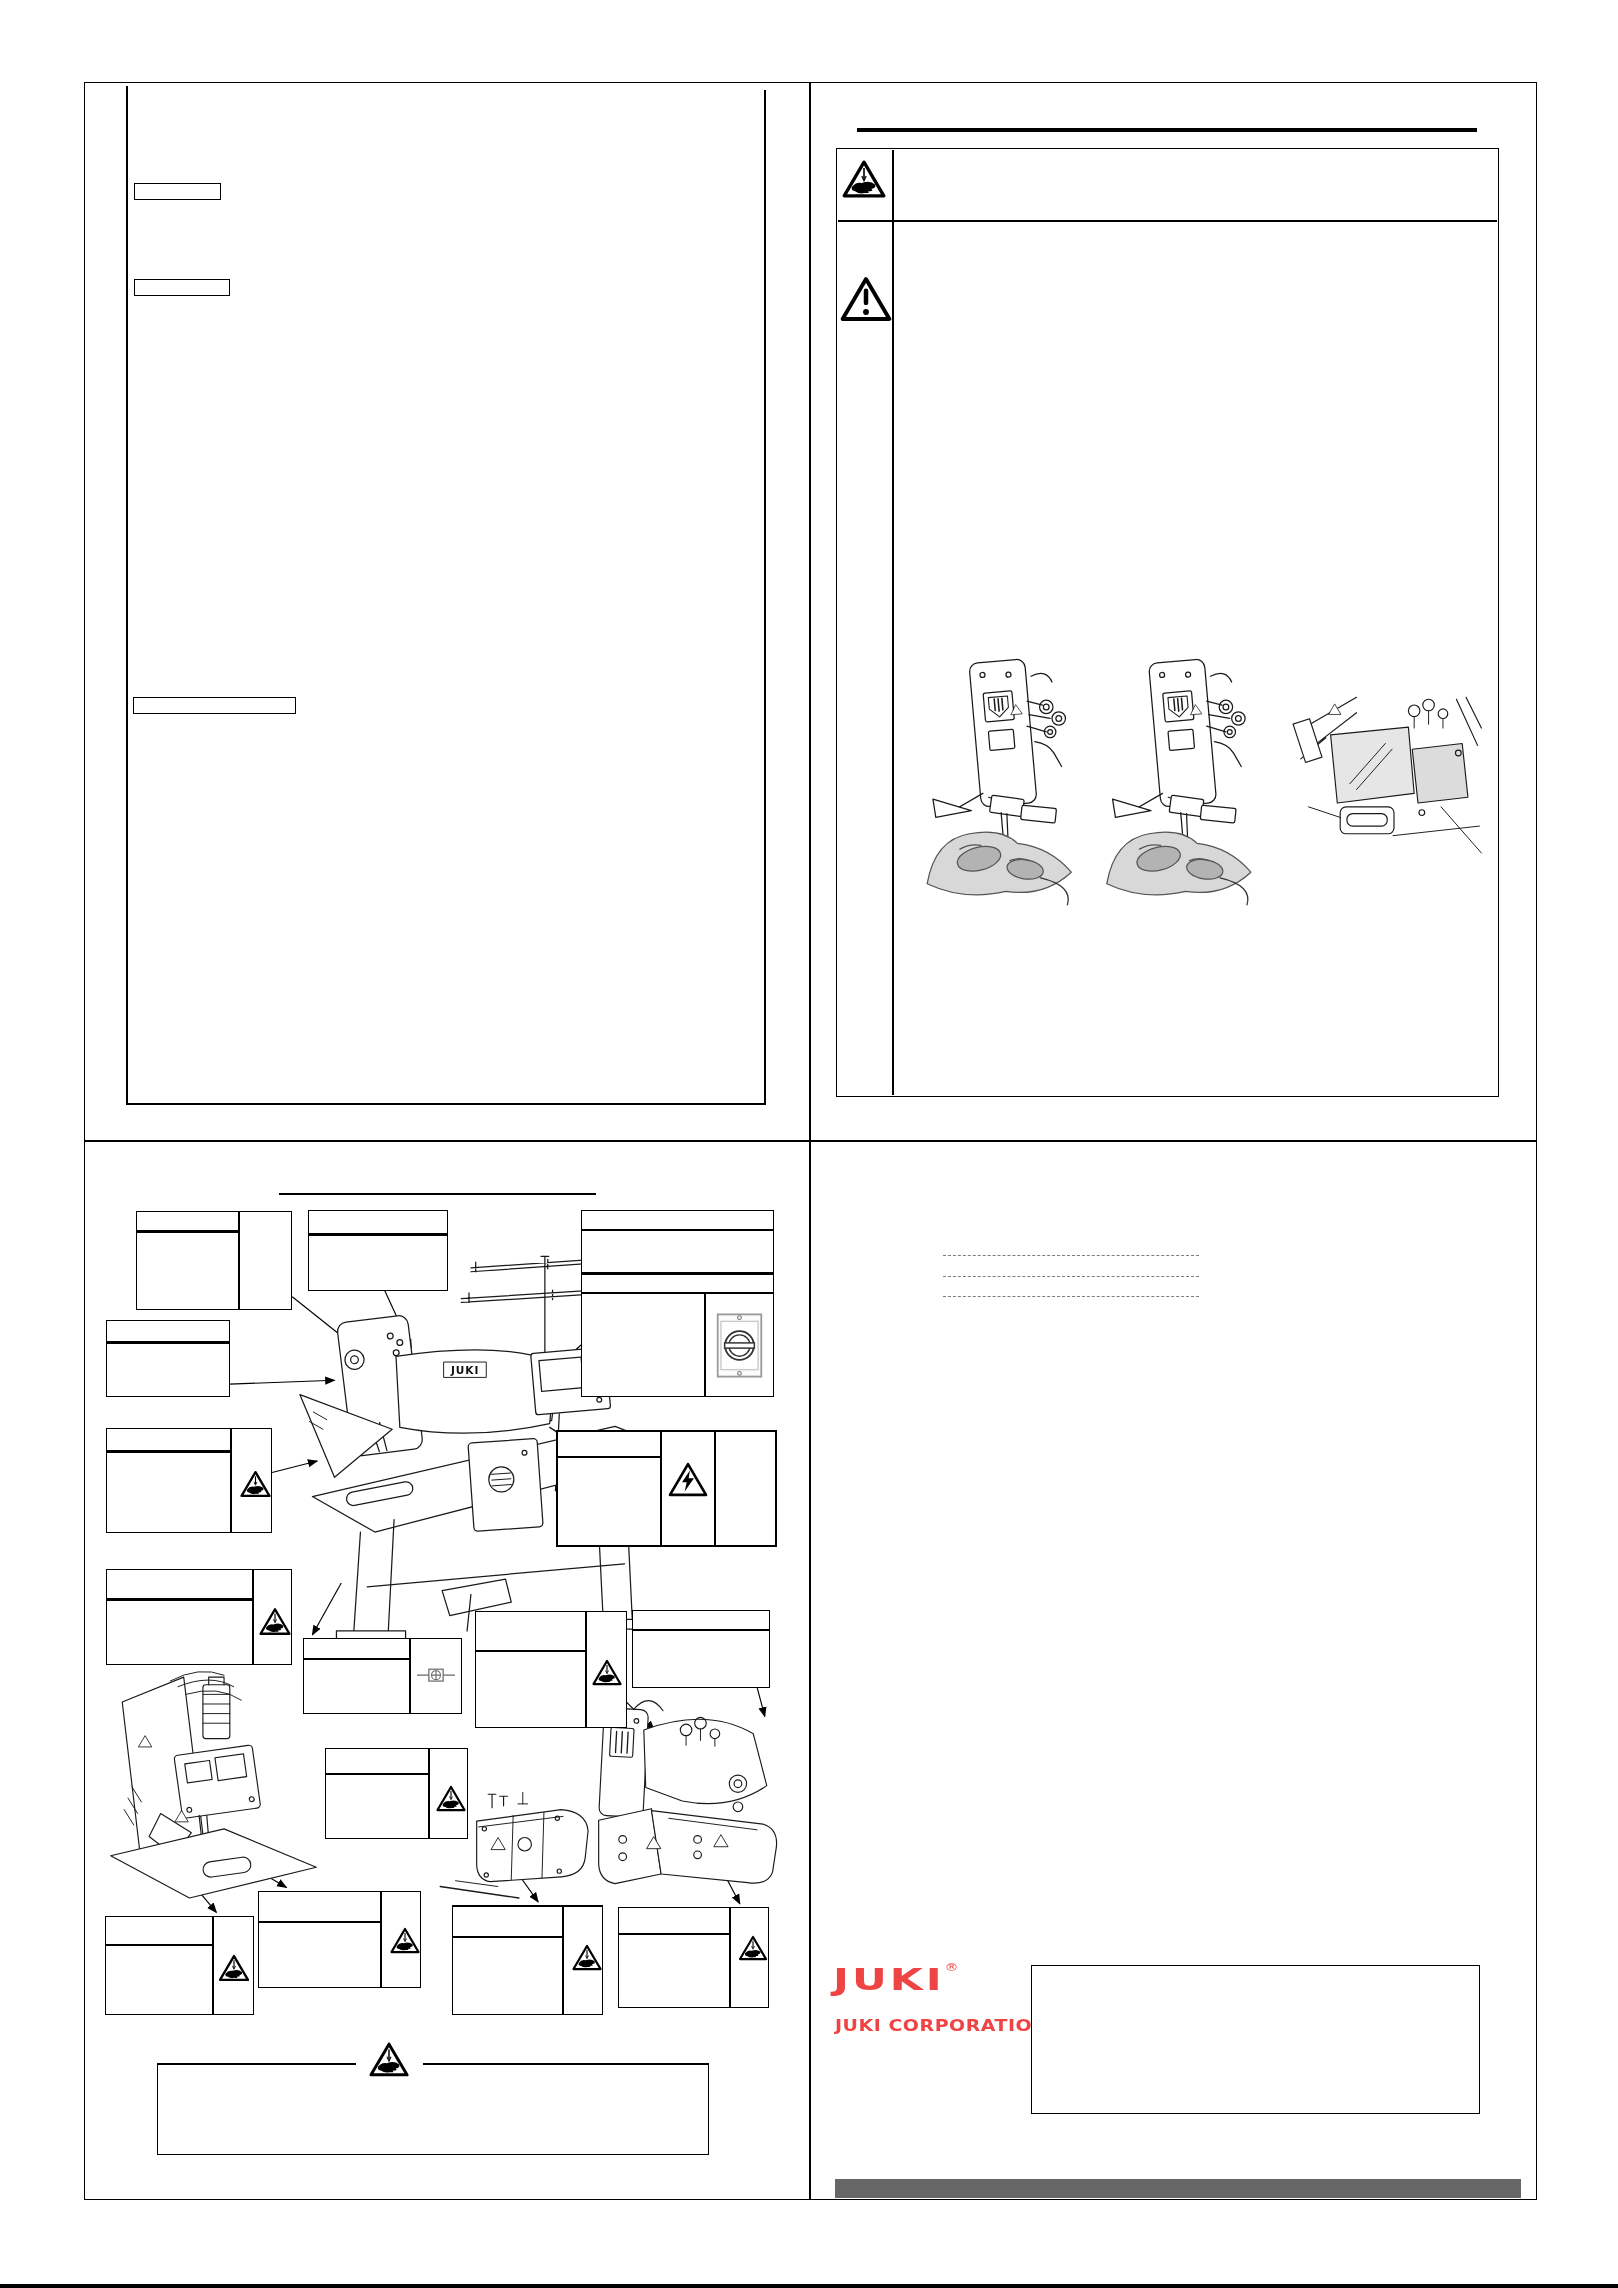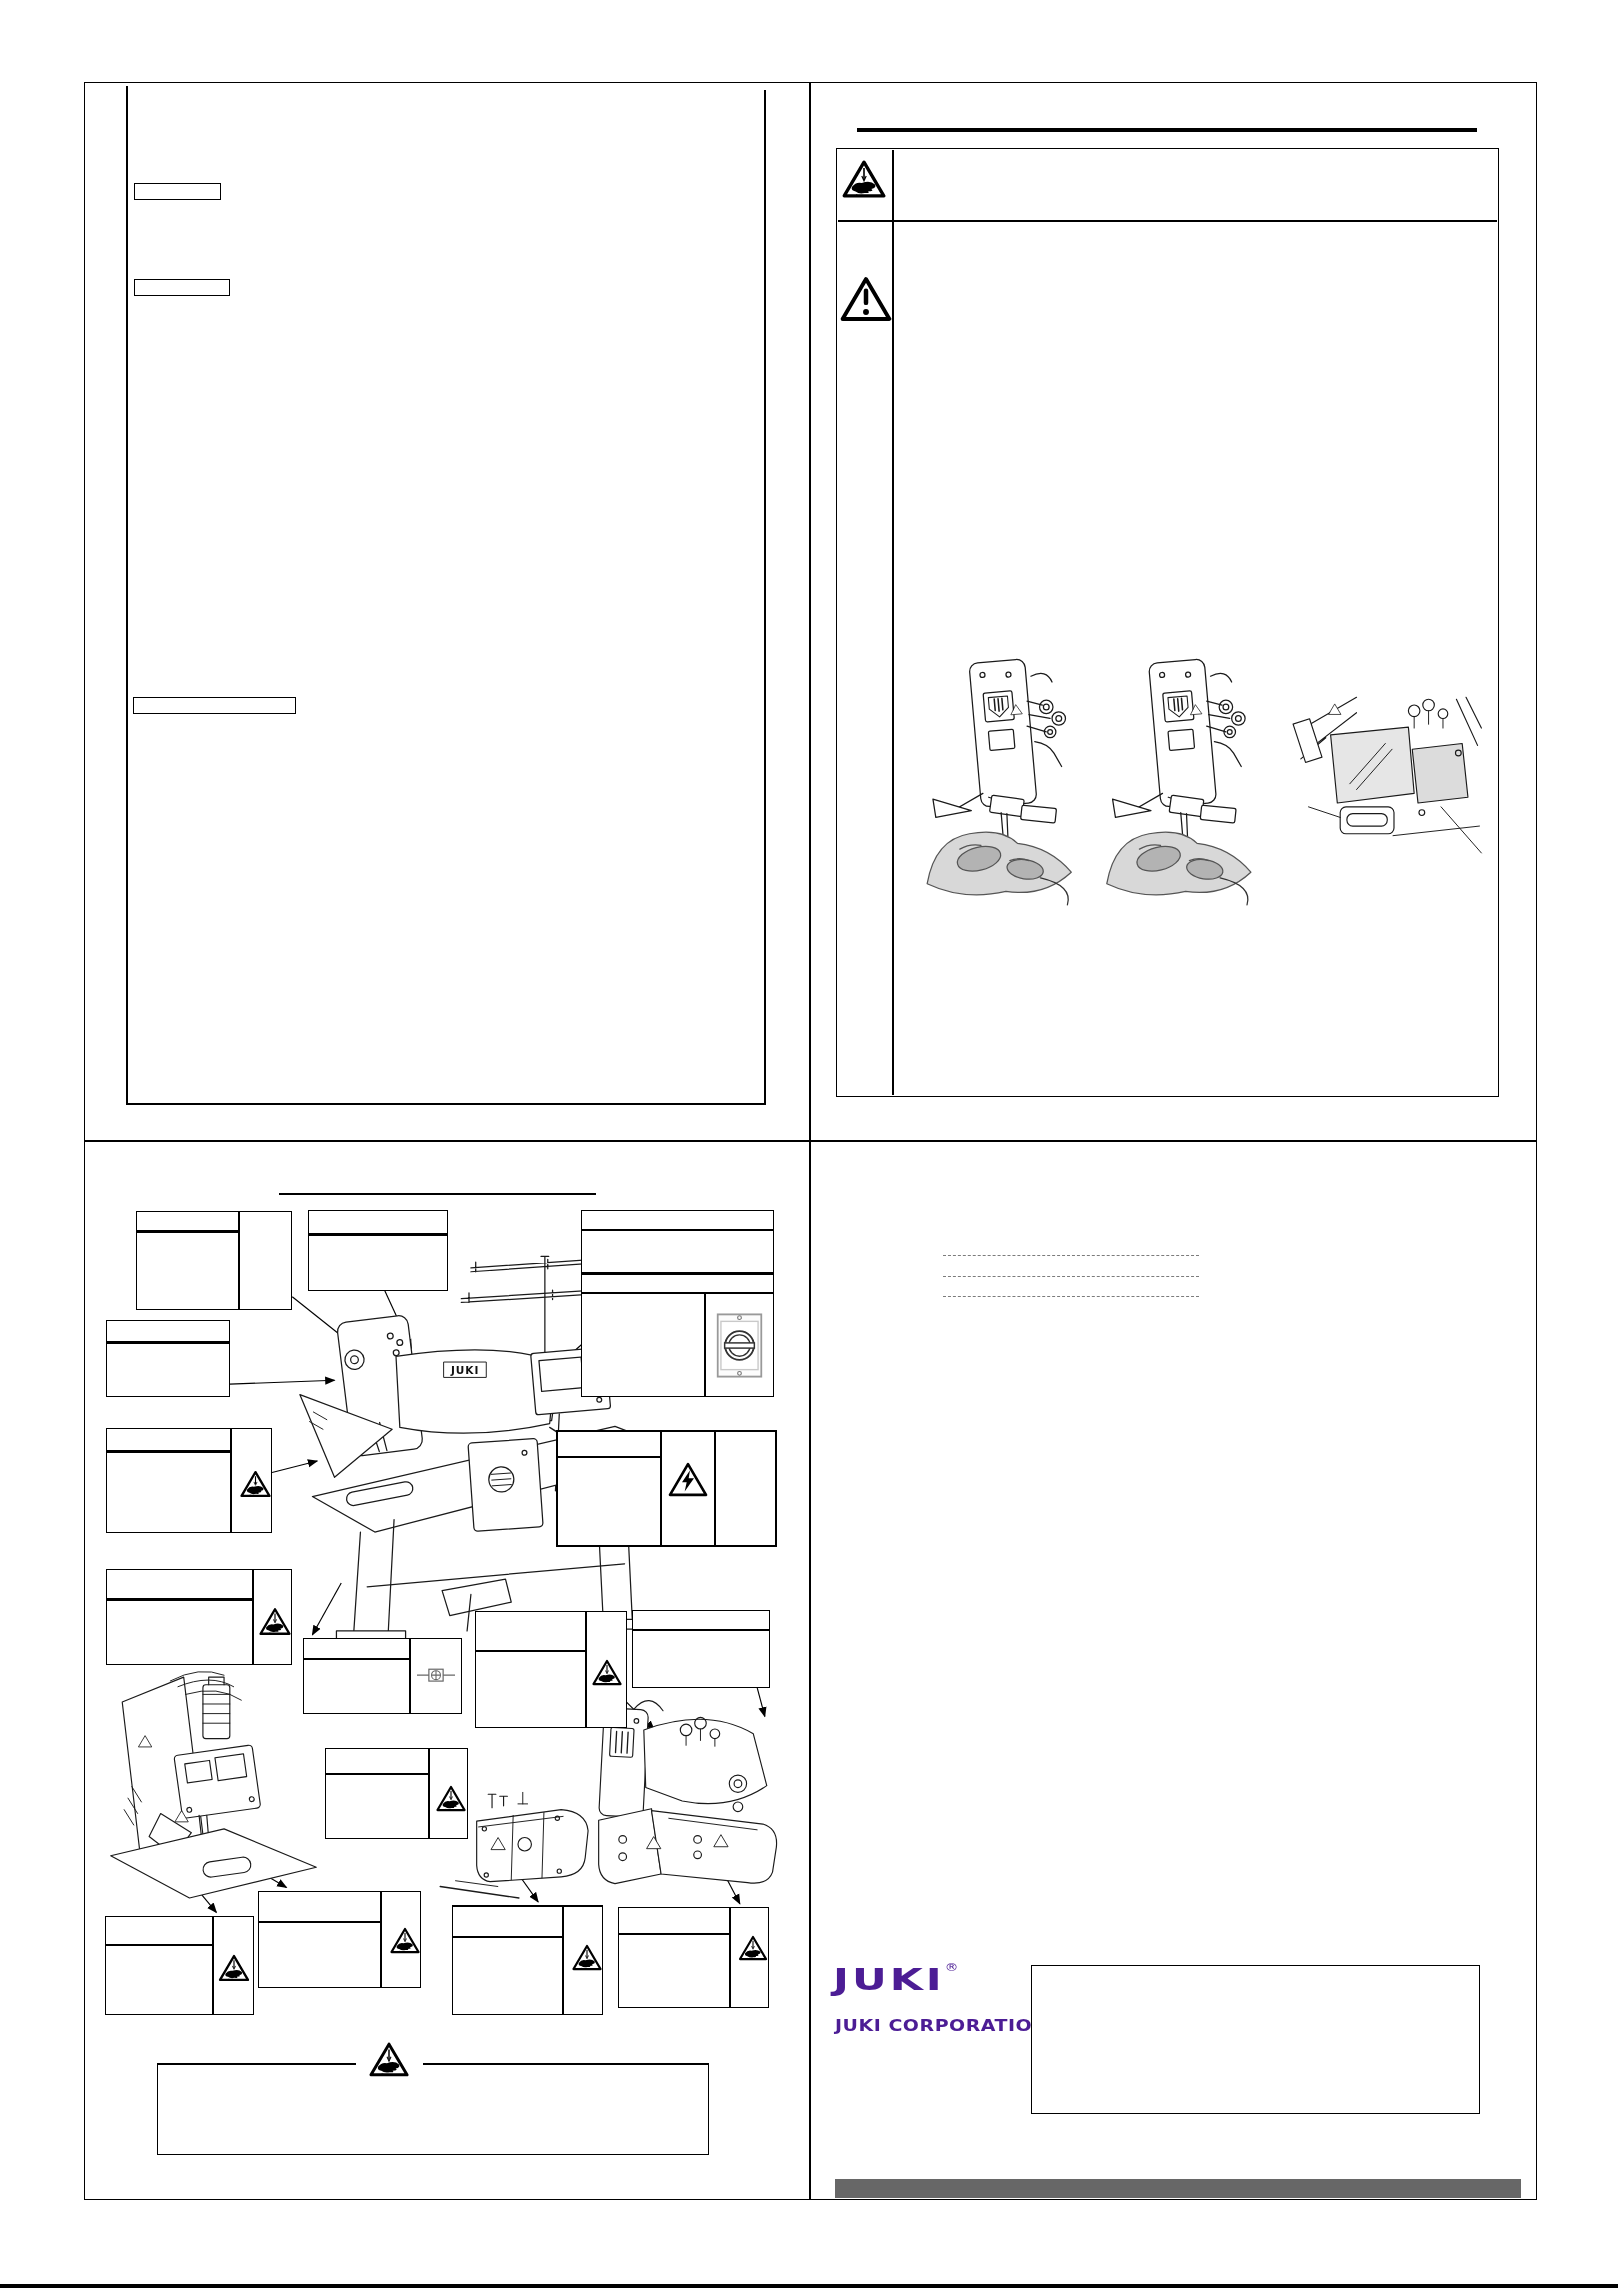--- a/index.html
+++ b/index.html
@@ -1,17 +1,17 @@
 <!DOCTYPE html>
 <html><head>
 <meta charset="utf-8">
 <style>
   html,body{margin:0;padding:0;background:#fff;}
   #page{position:relative;width:1619px;height:2288px;background:#fff;overflow:hidden;
-        font-family:"DejaVu Sans","Liberation Sans",sans-serif;color:#4c1d95;}
+        font-family:"DejaVu Sans","Liberation Sans",sans-serif;color:#ef4444;}
   .abs{position:absolute;}
   .ln{position:absolute;background:#000;}
   .box{position:absolute;background:#fff;border:1.9px solid #000;box-sizing:border-box;}
   .thin{border-width:1.4px;}
   .co{position:absolute;background:#fff;border:1.9px solid #000;box-sizing:border-box;}
   .co .hl{position:absolute;background:#000;height:1.9px;left:0;}
   .co .hl.th{height:2.9px;}
   .co .vd{position:absolute;background:#000;width:1.9px;top:0;bottom:0;}
   .ico{position:absolute;}
   .dash{position:absolute;border-top:1.9px dashed #7c7c7c;height:0;}

